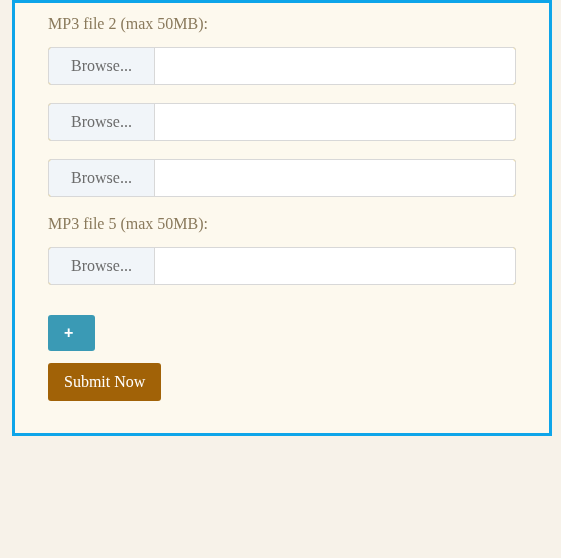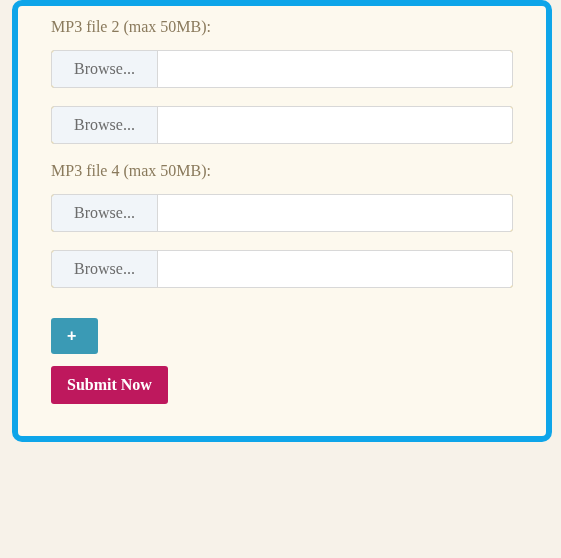--- a/index.html
+++ b/index.html
@@ -5,22 +5,22 @@
   * { box-sizing: border-box; margin: 0; padding: 0; }
   body {
     background: #f7f2e9;
     font-family: Georgia, "Times New Roman", serif;
     color: #7a6a4f;
     font-size: 16px;
   }
   .panel {
     margin: 0 9px 10px 12px;
     background: #fdf9ee;
-    border: 6px solid #0ea5e9;
-    border-radius: 10px;
+    border: 3px solid #0ea5e9;
+    border-radius: 0;
     padding: 10px 33px 32px 33px;
   }
   .field-group { margin-bottom: 18px; }
   .field-label {
     color: #8a7a5c;
     font-size: 16px;
     margin-bottom: 14px;
     margin-top: 2px;
   }
   .file-row {
@@ -57,21 +57,21 @@
     align-items: center;
     border: none;
     border-radius: 3px;
     padding: 10px 16px;
     font-family: inherit;
     font-size: 16px;
     color: #fff;
     cursor: pointer;
   }
   .btn-add { background: #3a9ab5; margin-bottom: 12px; }
-  .btn-submit { background: #be185d; font-weight: bold; }
+  .btn-submit { background: #a16207; }
   .plus-icon {
     display: inline-block;
     margin-right: 6px;
     font-weight: bold;
     font-size: 16px;
     line-height: 1;
     font-family: Arial, sans-serif;
   }
 </style>
 </head>
@@ -88,28 +88,28 @@
   </div>
 
   <div class="field-group">
     <div class="file-row">
       <button class="browse-btn">Browse...</button>
       <input class="file-name" type="text" readonly="" value="" style="">
     </div>
   </div>
 
   <div class="field-group">
-    <div class="field-label">MP3 file 4 (max 50MB):</div>
     <div class="file-row">
       <button class="browse-btn">Browse...</button>
       <input class="file-name" type="text" readonly="" value="" style="">
     </div>
   </div>
 
   <div class="field-group">
+    <div class="field-label">MP3 file 5 (max 50MB):</div>
     <div class="file-row">
       <button class="browse-btn">Browse...</button>
       <input class="file-name" type="text" readonly="" value="" style="">
     </div>
   </div>
 
   <div class="actions">
     <button class="btn btn-add">
       <span class="plus-icon">+</span>
     </button>

